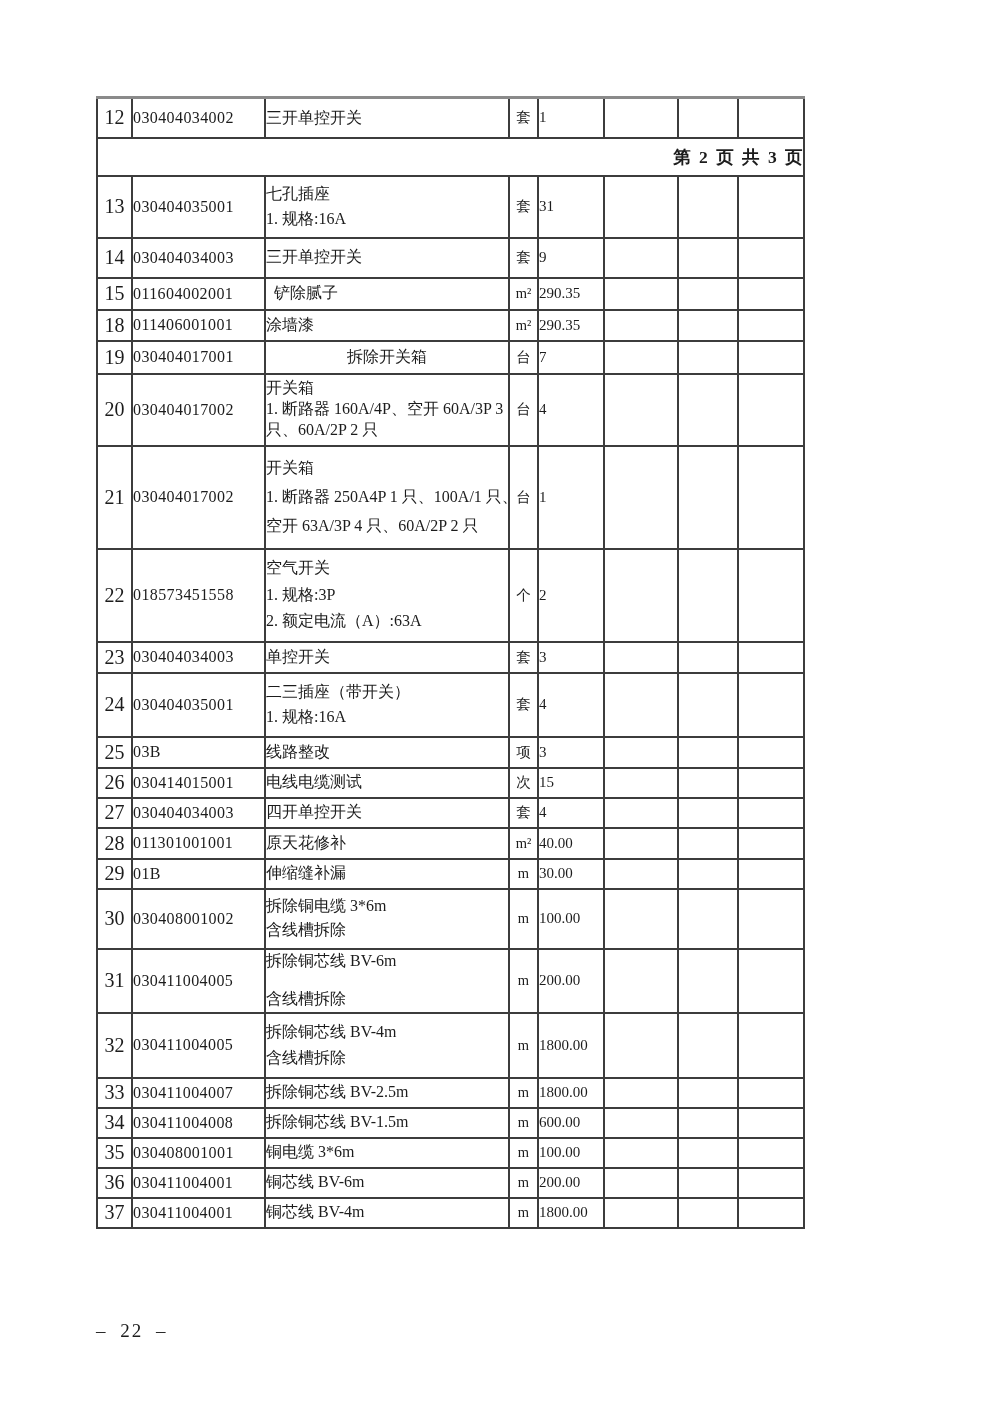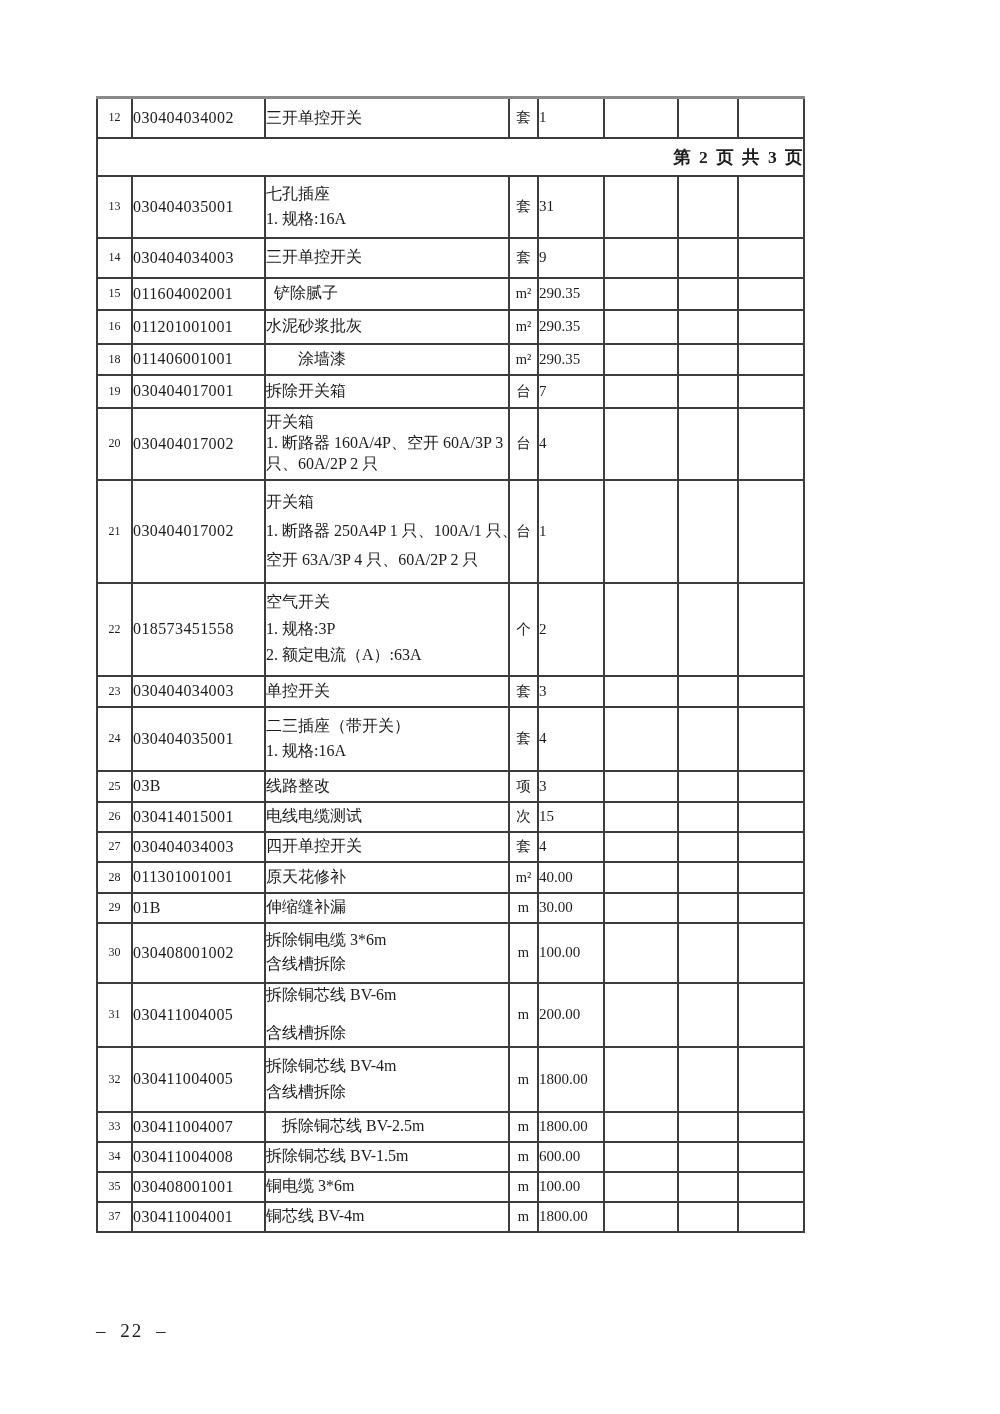--- a/index.html
+++ b/index.html
@@ -20,21 +20,21 @@
     border-collapse:collapse;
     table-layout:fixed;
   }
   table.boq{border:2px solid #3c3c3c;border-top:3px solid #8a8a8a;}
   table.boq td{
     border:2px solid #3c3c3c;
     padding:0;
     vertical-align:middle;
     overflow:hidden;
   }
-  td.c-no{text-align:center;font-size:12px;}
+  td.c-no{text-align:center;font-size:20px;}
   td.c-code{padding-left:12px;font-size:16px;letter-spacing:0.4px;}
   td.c-name{padding:0 4px 0 13px;}
   .name-flex{display:flex;flex-direction:column;justify-content:space-evenly;}
   .name-line{font-size:16px;line-height:1.15;white-space:nowrap;}
   td.c-unit{text-align:center;font-size:14.5px;}
   td.c-qty{padding-left:7px;font-size:15px;}
   td.c-empty{}
   td.band-cell{
     text-align:right;
     vertical-align:bottom;
@@ -124,53 +124,39 @@
             <div class="name-flex" style="height: 26px; padding-left: 8px;">
               <div class="name-line">铲除腻子</div>
             </div>
           </td>
           <td class="c-unit">m²</td>
           <td class="c-qty">290.35</td>
           <td class="c-empty"></td>
           <td class="c-empty"></td>
           <td class="c-empty"></td>
         </tr>
-        <tr style="height: 34px;">
-          <td class="c-no">16</td>
-          <td class="c-code">011201001001</td>
-          <td class="c-name">
-            <div class="name-flex" style="height: 28px;">
-              <div class="name-line">水泥砂浆批灰</div>
-            </div>
-          </td>
-          <td class="c-unit">m²</td>
-          <td class="c-qty">290.35</td>
-          <td class="c-empty"></td>
-          <td class="c-empty"></td>
-          <td class="c-empty"></td>
-        </tr>
         <tr style="height: 31px;">
           <td class="c-no">18</td>
           <td class="c-code">011406001001</td>
           <td class="c-name">
-            <div class="name-flex" style="height: 25px; margin-left: 32px;">
+            <div class="name-flex" style="height: 25px;">
               <div class="name-line">涂墙漆</div>
             </div>
           </td>
           <td class="c-unit">m²</td>
           <td class="c-qty">290.35</td>
           <td class="c-empty"></td>
           <td class="c-empty"></td>
           <td class="c-empty"></td>
         </tr>
         <tr style="height: 33px;">
           <td class="c-no">19</td>
           <td class="c-code">030404017001</td>
           <td class="c-name">
-            <div class="name-flex" style="height: 27px;">
+            <div class="name-flex" style="height: 27px; align-items: center;">
               <div class="name-line">拆除开关箱</div>
             </div>
           </td>
           <td class="c-unit">台</td>
           <td class="c-qty">7</td>
           <td class="c-empty"></td>
           <td class="c-empty"></td>
           <td class="c-empty"></td>
         </tr>
         <tr style="height: 72px;">
@@ -362,21 +348,21 @@
           <td class="c-unit">m</td>
           <td class="c-qty">1800.00</td>
           <td class="c-empty"></td>
           <td class="c-empty"></td>
           <td class="c-empty"></td>
         </tr>
         <tr style="height: 30px;">
           <td class="c-no">33</td>
           <td class="c-code">030411004007</td>
           <td class="c-name">
-            <div class="name-flex" style="height: 24px; padding-left: 16px;">
+            <div class="name-flex" style="height: 24px;">
               <div class="name-line">拆除铜芯线 BV-2.5m</div>
             </div>
           </td>
           <td class="c-unit">m</td>
           <td class="c-qty">1800.00</td>
           <td class="c-empty"></td>
           <td class="c-empty"></td>
           <td class="c-empty"></td>
         </tr>
         <tr style="height: 30px;">
@@ -396,20 +382,34 @@
         <tr style="height: 30px;">
           <td class="c-no">35</td>
           <td class="c-code">030408001001</td>
           <td class="c-name">
             <div class="name-flex" style="height: 24px;">
               <div class="name-line">铜电缆 3*6m</div>
             </div>
           </td>
           <td class="c-unit">m</td>
           <td class="c-qty">100.00</td>
+          <td class="c-empty"></td>
+          <td class="c-empty"></td>
+          <td class="c-empty"></td>
+        </tr>
+        <tr style="height: 30px;">
+          <td class="c-no">36</td>
+          <td class="c-code">030411004001</td>
+          <td class="c-name">
+            <div class="name-flex" style="height: 24px;">
+              <div class="name-line">铜芯线 BV-6m</div>
+            </div>
+          </td>
+          <td class="c-unit">m</td>
+          <td class="c-qty">200.00</td>
           <td class="c-empty"></td>
           <td class="c-empty"></td>
           <td class="c-empty"></td>
         </tr>
         <tr style="height: 30px; padding-left: 44px;">
           <td class="c-no">37</td>
           <td class="c-code">030411004001</td>
           <td class="c-name">
             <div class="name-flex" style="height: 24px;">
               <div class="name-line">铜芯线 BV-4m</div>

